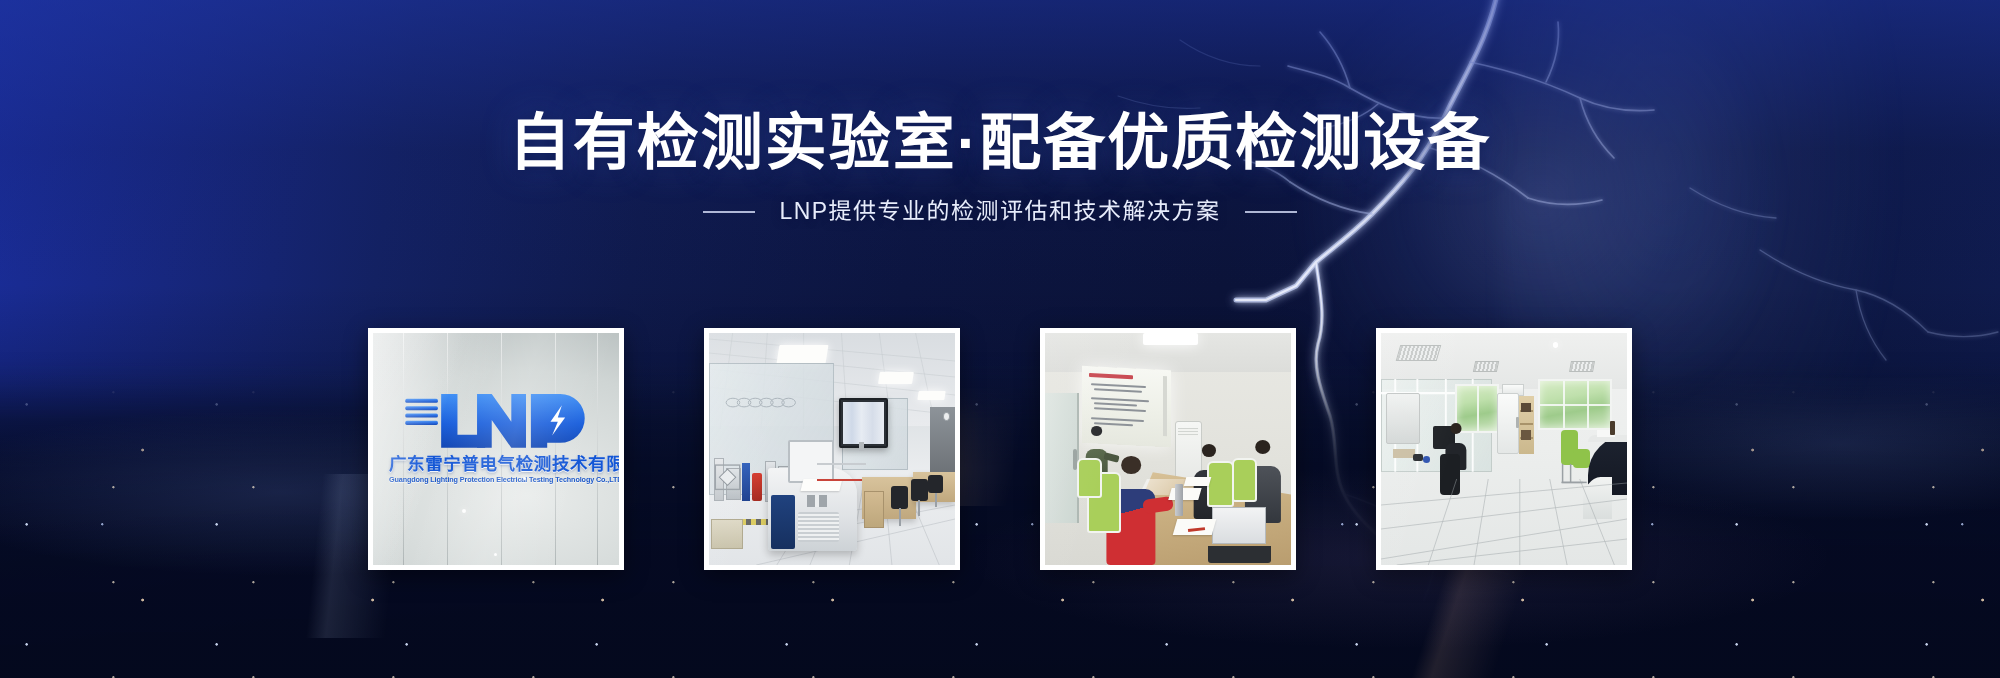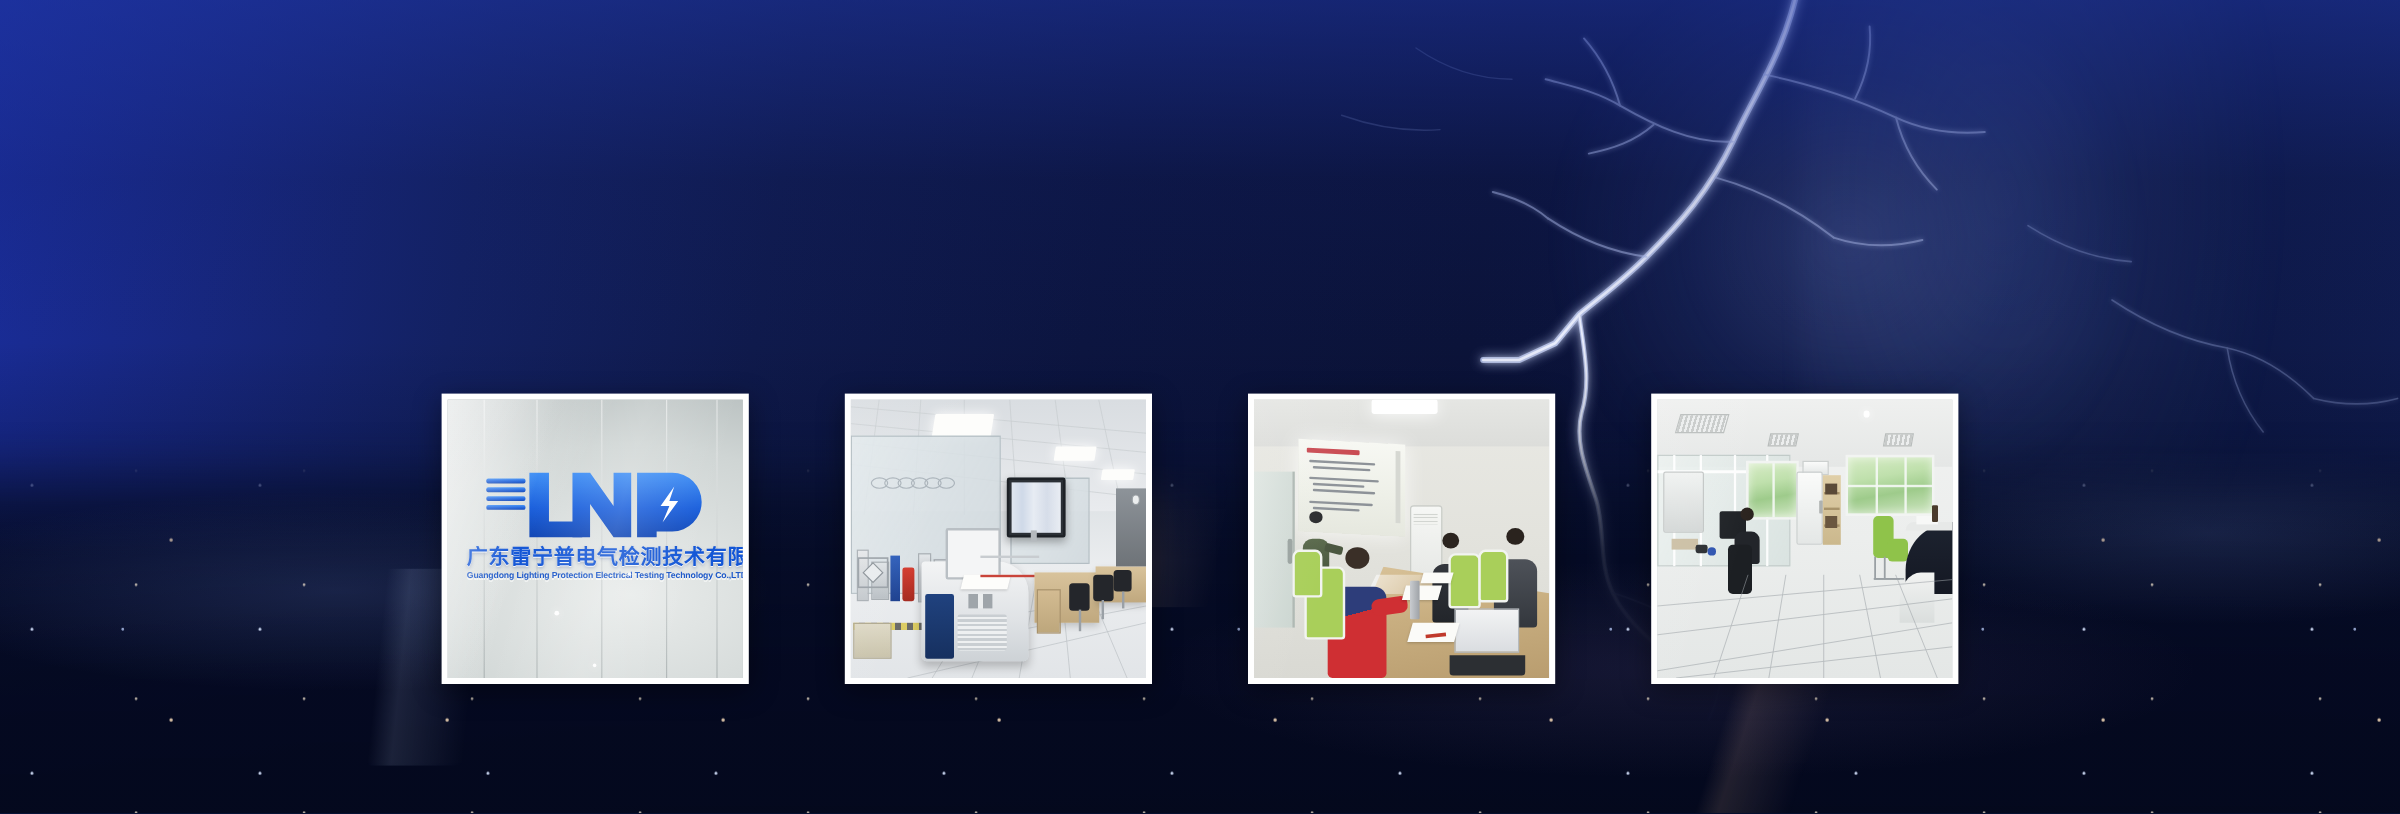--- a/index.html
+++ b/index.html
@@ -387,21 +387,27 @@
 
   <div class="bg-layer bg-sky-vert"></div>
 
   <div class="bg-layer bg-city">
     <div class="city-haze"></div>
     <div class="city-streaks"></div>
     <div class="city-lights"></div>
   </div>
 
   <div class="headline-wrap">
-
+    <h1 class="headline">自有检测实验室·配备优质检测设备</h1>
+
+    <div class="subline">
+      <span class="sub-rule"></span>
+      <span class="sub-text">LNP提供专业的检测评估和技术解决方案</span>
+      <span class="sub-rule"></span>
+    </div>
   </div>
 
   <div class="photo-strip">
 
     <figure class="photo">
       <div class="canvas">
         <div class="sign-wall"></div>
         <div class="wall-seams">
           <i style="left:12%"></i>
             <i style="left:30%"></i>

